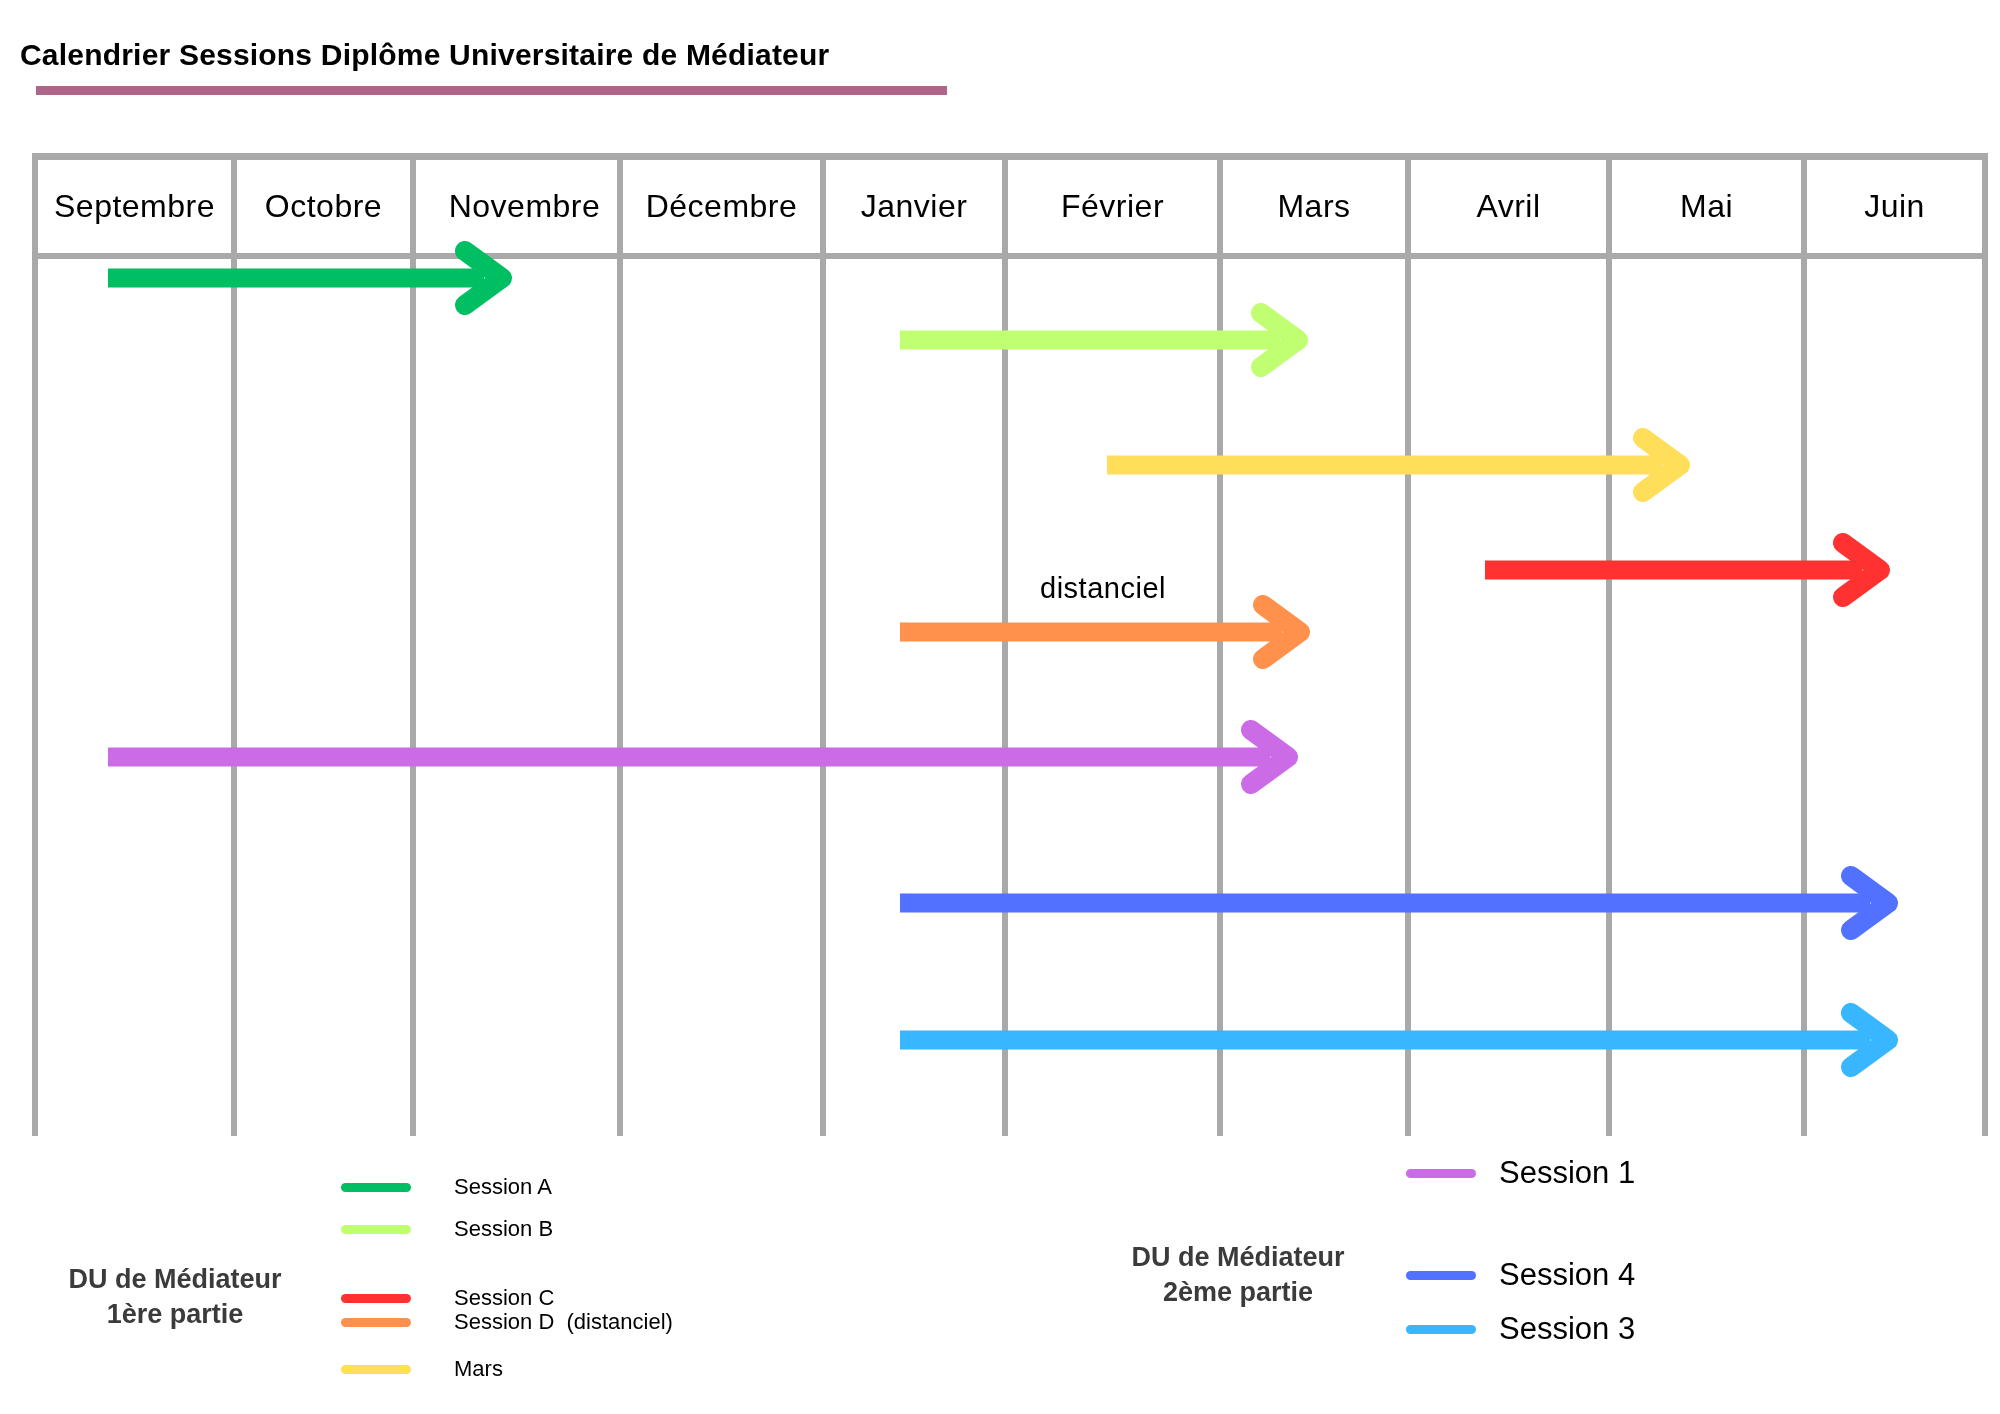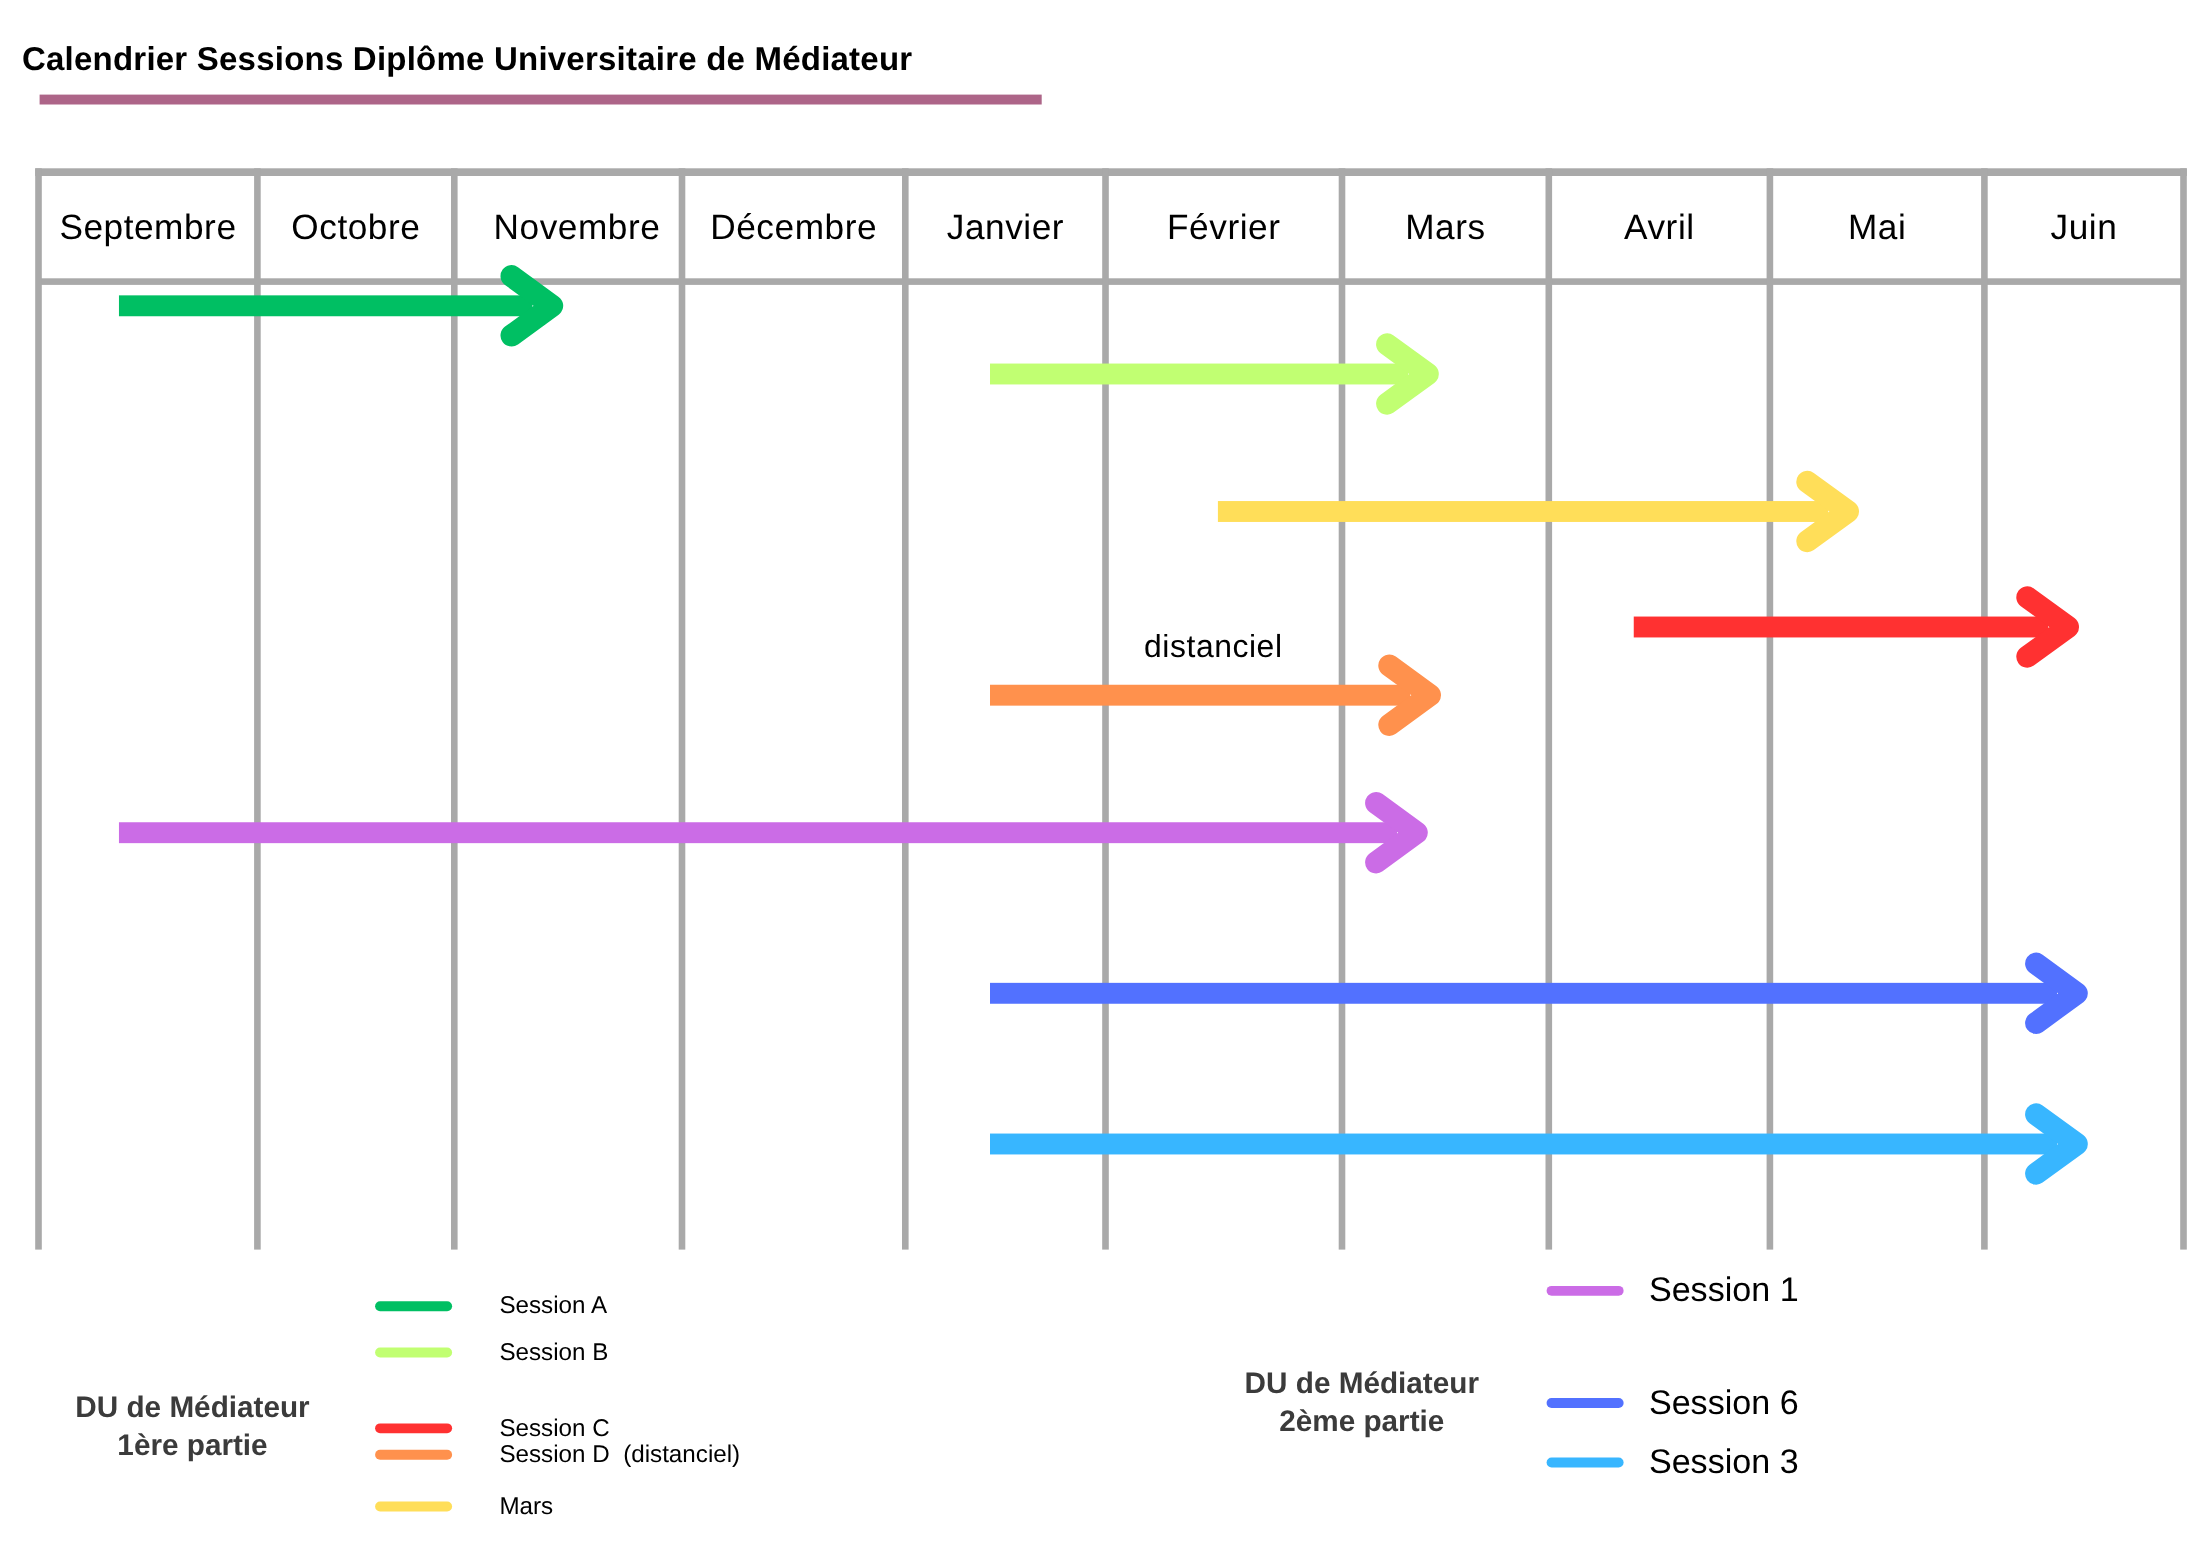--- a/index.html
+++ b/index.html
@@ -156,21 +156,21 @@
     <div>2ème partie</div>
   </div>
 
   <div class="lg-right">
     <div class="legend-row row-1">
       <span class="swatch" style="background: rgb(203, 108, 230);"></span>
       <span class="lbl">Session 1</span>
     </div>
     <div class="legend-row row-2">
       <span class="swatch" style="background: rgb(82, 113, 255);"></span>
-      <span class="lbl">Session 6</span>
+      <span class="lbl">Session 4</span>
     </div>
     <div class="legend-row row-3">
       <span class="swatch" style="background: rgb(56, 182, 255);"></span>
       <span class="lbl">Session 3</span>
     </div>
   </div>
 
 </div>
 
 </body></html>

